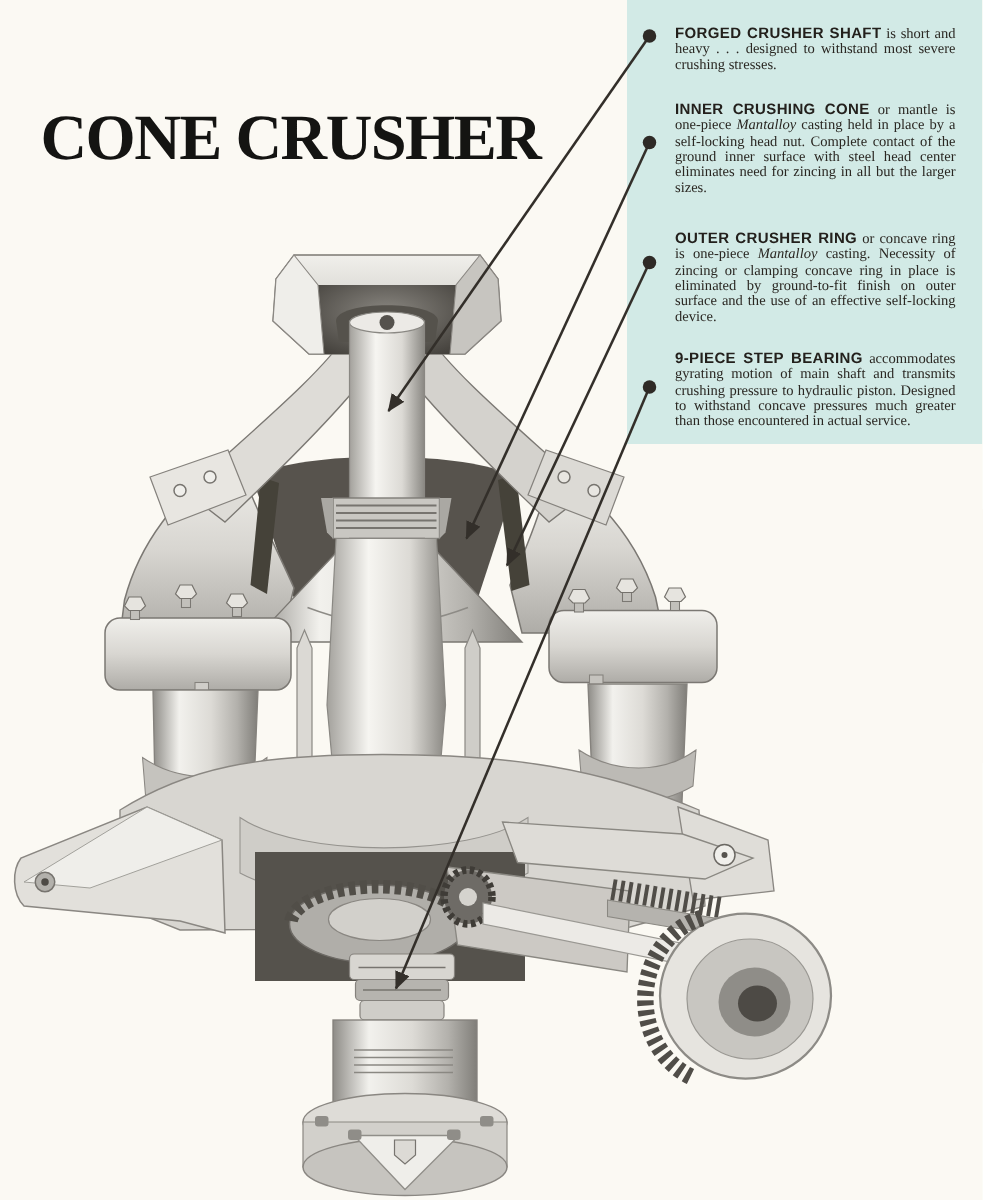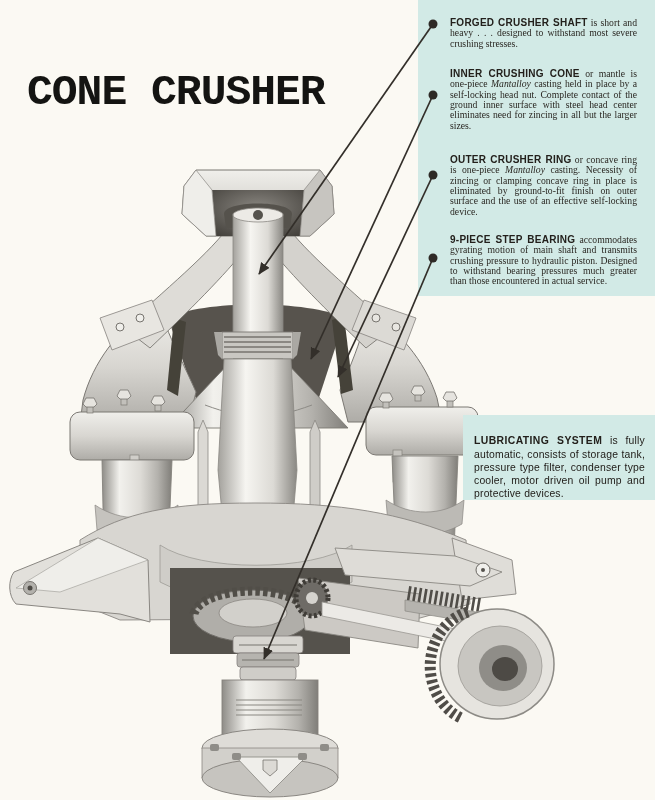--- a/index.html
+++ b/index.html
@@ -6,21 +6,21 @@
   #page{
     position:relative;
     width:655px;height:800px;
     background:#fbf9f3;
     overflow:hidden;
     font-family:"Liberation Serif", serif;
   }
   
   .title{
     position:absolute;left:27px;top:42px;
-    font-family:Liberation Mono, monospace;
+    font-family:Liberation Serif, serif;
     font-weight:700;font-size:43px;line-height:1;
     letter-spacing:-1px;color:#141412;z-index:6;
     white-space:nowrap;
   }
   
   .panel{
     position:absolute;left:418px;top:0;width:237px;height:296px;
     background:#d2eae6;z-index:2;
   }
   .callout-box{
@@ -219,26 +219,23 @@
       <ellipse cx="503" cy="668" rx="24" ry="23" fill="#8f8d88"></ellipse>
       <ellipse cx="505" cy="669" rx="13" ry="12" fill="#4d4a45"></ellipse>
       <path d="M468,612 A50,56 0 0 0 461,718" stroke="#504d48" stroke-width="11" stroke-dasharray="3.5,3" fill="none"></path>
     </g>
   </svg>
 
   <div class="panel">
     <p class="blk b1"><span class="lead">FORGED CRUSHER SHAFT</span><span> is short and heavy . . . designed to withstand most severe crushing stresses.</span><i></i><span></span></p>
     <p class="blk b2"><span class="lead">INNER CRUSHING CONE</span><span> or mantle is one-piece </span><i>Mantalloy</i><span> casting held in place by a self-locking head nut. Complete contact of the ground inner surface with steel head center eliminates need for zincing in all but the larger sizes.</span></p>
     <p class="blk b3"><span class="lead">OUTER CRUSHER RING</span><span> or concave ring is one-piece </span><i>Mantalloy</i><span> casting. Necessity of zincing or clamping concave ring in place is eliminated by ground-to-fit finish on outer surface and the use of an effective self-locking device.</span></p>
-    <p class="blk b4"><span class="lead">9-PIECE STEP BEARING</span><span> accommodates gyrating motion of main shaft and transmits crushing pressure to hydraulic piston. Designed to withstand bearing pressures much greater than those encountered in actual service.</span><i></i><span></span></p>
+    <p class="blk b4"><span class="lead">9-PIECE STEP BEARING</span><span> accommodates gyrating motion of main shaft and transmits crushing pressure to hydraulic piston. Designed to withstand concave pressures much greater than those encountered in actual service.</span><i></i><span></span></p>
   </div>
 
-  <div class="callout-box">
-    <p class="callout-text"><span class="lead">LUBRICATING SYSTEM</span><span> is fully automatic, consists of storage tank, pressure type filter, condenser type cooler, motor driven oil pump and protective devices.</span></p>
-  </div>
 
   <svg class="leader-svg" width="655" height="800" viewBox="0 0 655 800">
     <defs>
       <marker id="arw" markerWidth="8" markerHeight="7" refX="6.5" refY="3" orient="auto">
         <path d="M0,0 L7,3 L0,6 Z" fill="#332f2a"></path>
       </marker>
     </defs>
     <g stroke="#332f2a" stroke-width="1.7" fill="none">
       <line x1="433" y1="24" x2="259" y2="274" marker-end="url(#arw)"></line>
       <line x1="433" y1="95" x2="311" y2="359" marker-end="url(#arw)"></line>

